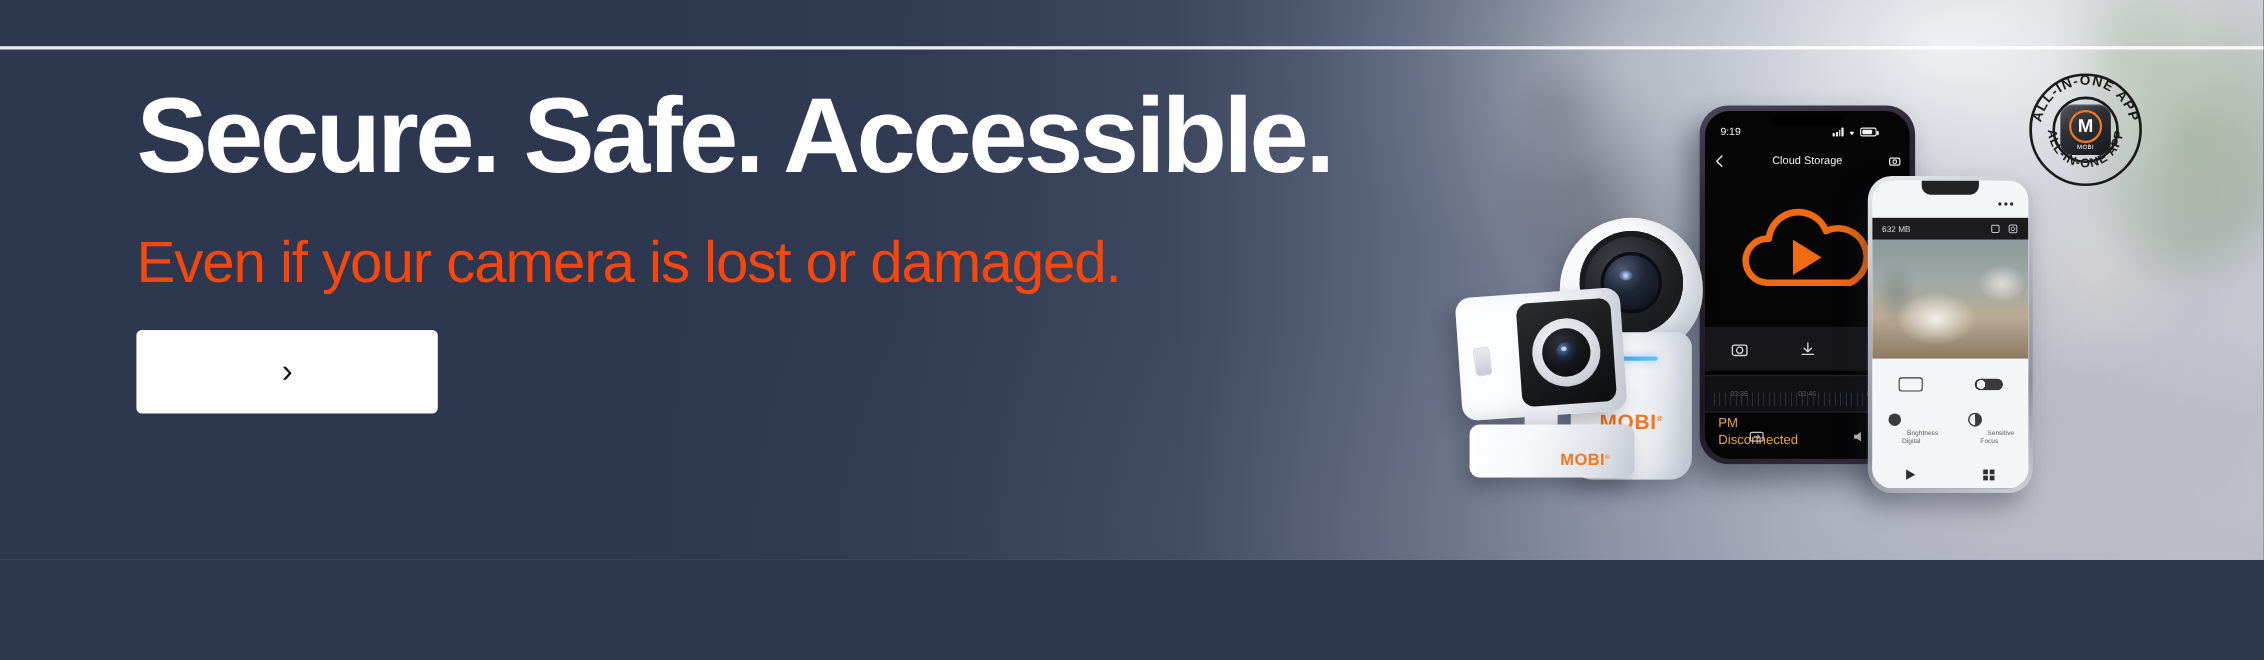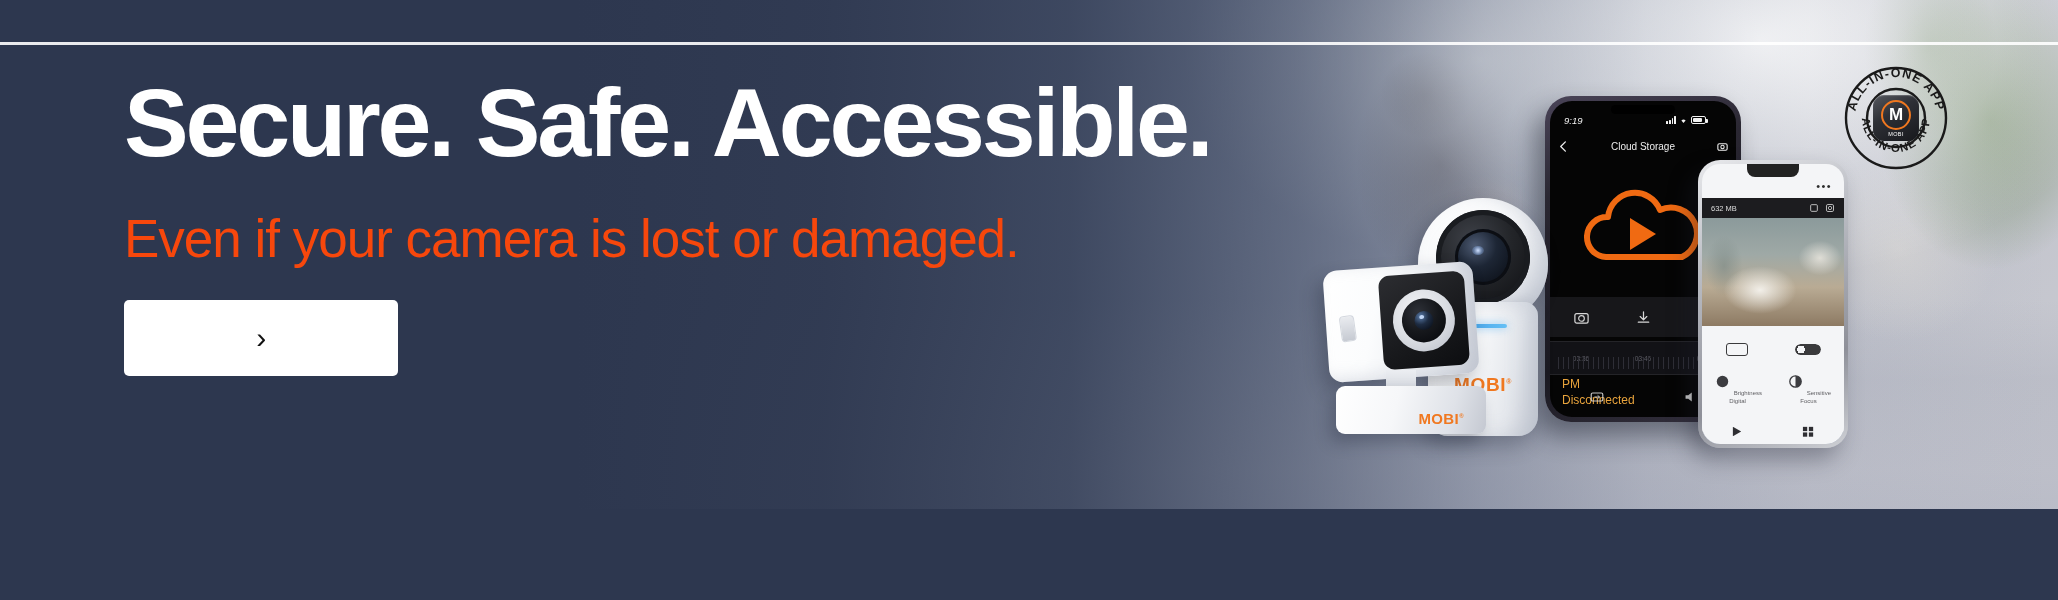--- a/index.html
+++ b/index.html
@@ -106,21 +106,21 @@
     position:relative; width:100%; height:100%;
     background:#050505; border-radius:22px; overflow:hidden;
   }
   .notch{
     position:absolute; top:4px; left:50%; transform:translateX(-50%);
     width:64px; height:9px; background:#000; border-radius:6px;
   }
   .statusbar{
     position:absolute; top:11px; left:0; right:16px; height:16px;
     display:flex; align-items:center; justify-content:space-between;
-    padding:0 14px; color:#f2f2f2; font-size:9.5px;font-style:italic;
+    padding:0 14px; color:#f2f2f2; font-size:9.5px;
   }
   .sb-right{ display:flex; align-items:center; gap:3px; }
   .bars{ display:flex; align-items:flex-end; gap:1px; height:8px; }
   .bars i{ display:block; width:1.7px; background:#f2f2f2; border-radius:.5px; }
   .bars i:nth-child(1){height:3px;} .bars i:nth-child(2){height:4.5px;}
   .bars i:nth-child(3){height:6px;} .bars i:nth-child(4){height:8px;}
   .batt{ width:15px; height:7.5px; border:1px solid #f2f2f2; border-radius:2px; position:relative; }
   .batt::after{ content:""; position:absolute; left:1px; top:1px; bottom:1px; right:3px; background:#f2f2f2; border-radius:1px; }
   .batt::before{ content:""; position:absolute; right:-3px; top:2px; width:1.6px; height:3.5px; background:#f2f2f2; border-radius:0 1px 1px 0; }
 

